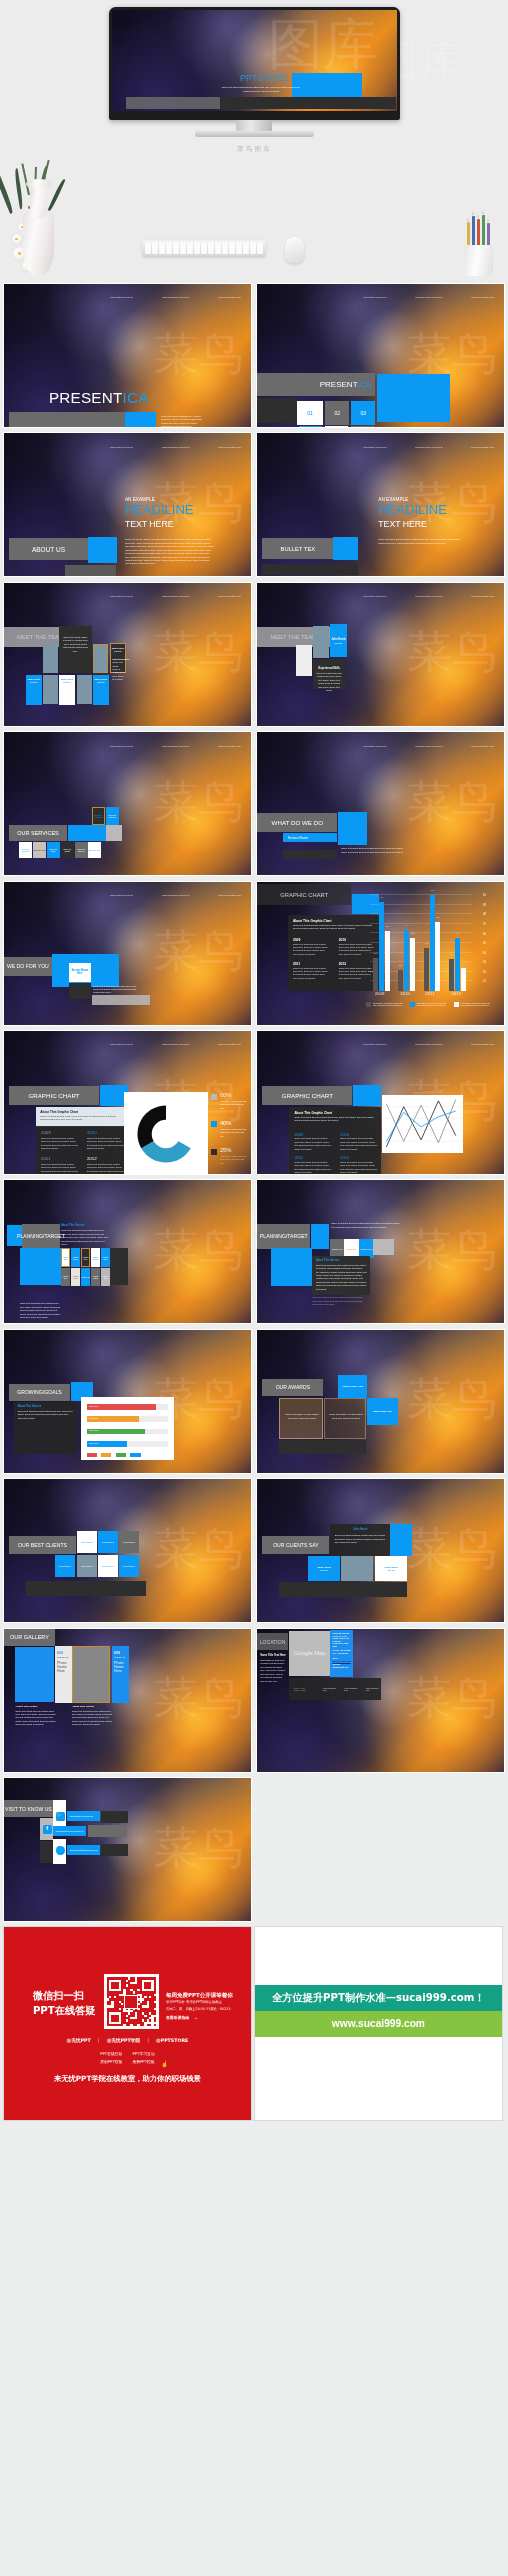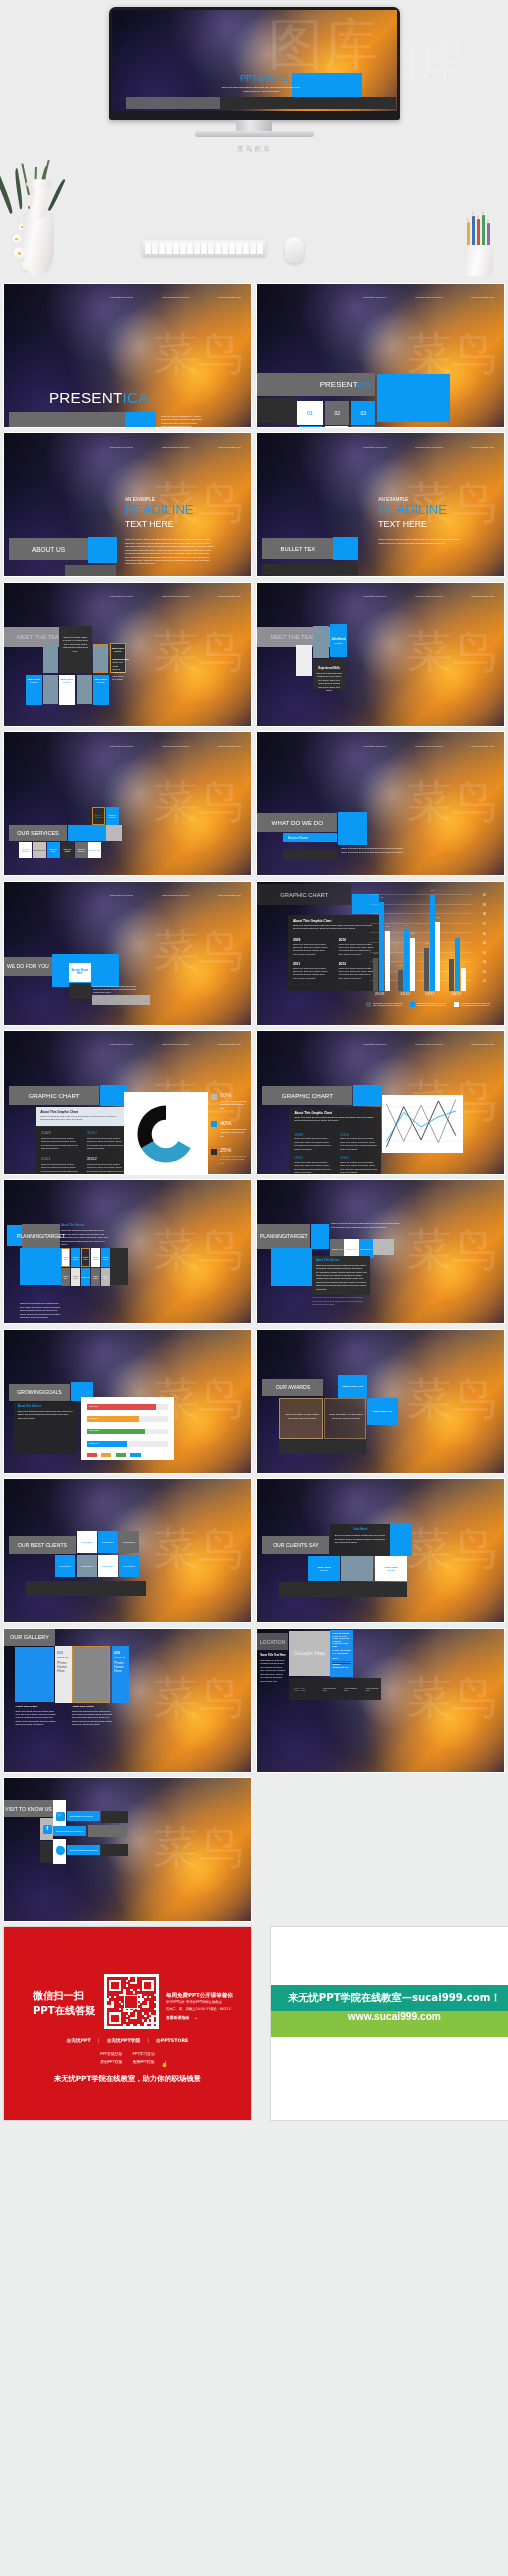--- a/index.html
+++ b/index.html
@@ -109,21 +109,21 @@
   
   .bigtitle { position:absolute; font-size:15.3px; color:#fff; letter-spacing:0.2px; }
 
   
   .axis-lbl { position:absolute; right:2.2px; font-size:3.1px; color:rgba(255,255,255,.85); }
   .bar { position:absolute; bottom:0; }
   .bar-v { position:absolute; font-size:1.9px; color:#fff; text-align:center; width:100%; top:-5.1px; }
   .gridline { position:absolute; left:0; right:0; height:0.7px; background:rgba(255,255,255,.16); }
 
   
-  .footrow { display:flex; gap:18px; padding:0 2.9px; }
+  .footrow { display:flex; gap:2px; padding:0 2.9px; }
   .fbanner { width:249px; height:195px; border:0.7px solid #d8d8d8; position:relative; overflow:hidden; flex:none; }
   .fred { background:#d2141a; }
   .fwhite { background:#fff; }
   .qr { position:absolute; background:#fff; }
   .qr-grid { position:absolute; inset:2.9px; display:grid; grid-template-columns:repeat(21,1fr); grid-template-rows:repeat(21,1fr); }
   .qr-grid i { background:#d2141a; }
   .qr-grid i.on { background:#fff; }
   .cn { font-family:"DejaVu Sans", sans-serif; }
   .green1 { background:#14a085; }
   .green2 { background:#86c341; }
@@ -1451,20 +1451,20 @@
       <span class="cn" style="color:#fff;font-size:3.8px;">原创PPT模板</span>
       <span class="cn" style="color:#fff;font-size:3.8px;">免费PPT模板</span>
     </div>
     <div style="position:absolute;left:157px;top:134px;color:#fff;font-size:5.8px;">☝</div>
 
     <div class="cn" style="position:absolute;left:0;right:0;top:147px;text-align:center;color:#fff;font-size:7.3px;font-weight:bold;">来无忧PPT学院在线教室，助力你的职场钱景</div>
   </div>
 
   <div class="fbanner fwhite">
     <div class="green1" style="position:absolute;left:0;top:58px;width:100%;height:25.4px;display:flex;align-items:center;justify-content:center;">
-      <span class="cn" style="color:#fff;font-size:10.2px;font-weight:bold;">来无忧PPT学院在线教室—sucai999.com！</span>
-    </div>
-    <div class="green2" style="position:absolute;left:0;top:84px;width:100%;height:25.4px;display:flex;align-items:flex-start;justify-content:center;">
+      <span class="cn" style="color:#fff;font-size:10.2px;font-weight:bold;">全方位提升PPT制作水准—sucai999.com！</span>
+    </div>
+    <div class="green2" style="position:absolute;left:0;top:84px;width:100%;height:25.4px;display:flex;align-items:center;justify-content:center;">
       <span style="color:#fff;font-size:10.2px;font-weight:bold;">www.sucai999.com</span>
     </div>
   </div>
 </div>
 
 
 </body></html>

